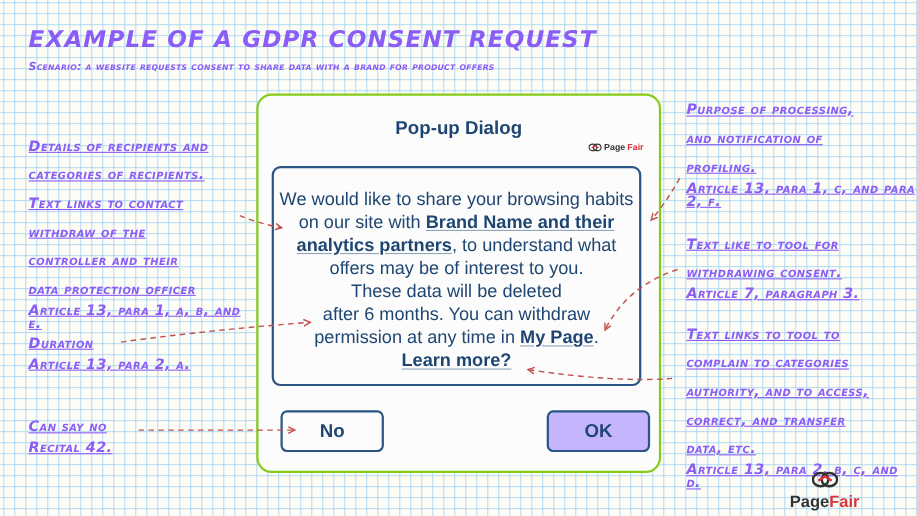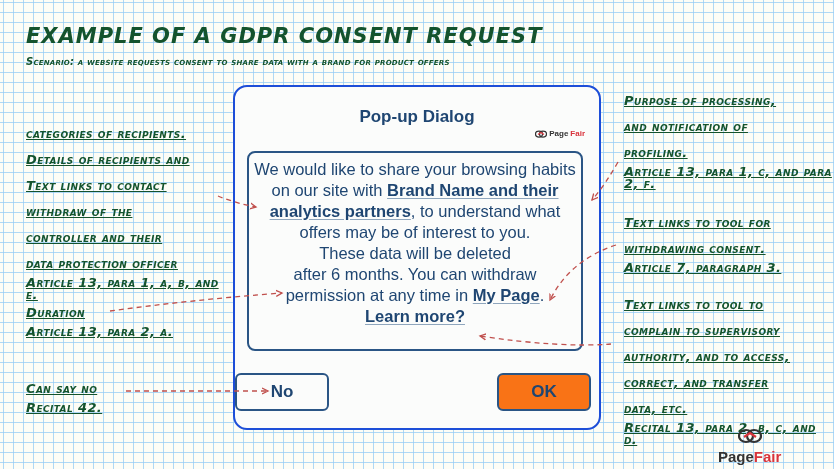--- a/index.html
+++ b/index.html
@@ -9,90 +9,90 @@
     background-image:
       linear-gradient(to right, rgba(150,205,245,0.75) 1px, transparent 1px),
       linear-gradient(to bottom, rgba(150,205,245,0.75) 1px, transparent 1px);
     background-size: 10px 10px;
     background-position: 3px 2px;
     font-family: "Liberation Sans", sans-serif;
   }
   .hand {
     font-family: "DejaVu Sans", sans-serif;
     font-weight: bold;
-    color: #14532d;
+    color: #8b5cf6;
     font-variant: small-caps;
     font-style: italic;
     letter-spacing: 0.4px;
   }
   .title { position: absolute; left: 26px; top: 24px; font-size: 21px; text-transform: uppercase; letter-spacing: 1px; margin: 0; }
   .subtitle { position: absolute; left: 26px; top: 56px; font-size: 10px; letter-spacing: 0.2px; }
 
   .note { position: absolute; text-decoration: underline; }
   .note .body { font-size: 13px; line-height: 26px; }
   .note .ref { font-size: 13px; line-height: 12px; font-weight: bold; }
 
   #note-recipients { left: 26px; top: 121px; width: 205px; }
   #note-duration { left: 26px; top: 300px; width: 180px; }
   #note-say-no { left: 26px; top: 376px; width: 180px; }
   #note-purpose { left: 624px; top: 88px; width: 210px; }
   #note-withdraw { left: 624px; top: 210px; width: 210px; }
   #note-complain { left: 624px; top: 292px; width: 210px; }
 
   .dialog {
     position: absolute; left: 233px; top: 85px; width: 364px; height: 341px;
-    border: 2px solid #1d4ed8; border-radius: 14px;
+    border: 2px solid #84cc16; border-radius: 14px;
     background: #fbfcfb;
   }
   .dialog-title {
     position: absolute; left: 0; right: 0; top: 20px; text-align: center;
     font-weight: bold; font-size: 17px; color: #1f4672;
   }
   .dialog-brand {
     position: absolute; right: 14px; top: 42px; font-size: 8px; font-weight: bold; color: #333;
     display: flex; align-items: center; gap: 2px;
   }
   .dialog-brand .fair { color: #d8343c; }
   .message-box {
     position: absolute; left: 12px; top: 64px; width: 336px; height: 200px;
     border: 2px solid #2a5585; border-radius: 8px; background: #fbfcfb;
     text-align: center; color: #1f4672; font-size: 16.5px; line-height: 21px;
-    padding-top: 6px; box-sizing: border-box;
+    padding-top: 18px; box-sizing: border-box;
   }
   .message-box p { margin: 0; }
   .message-box .p2 { }
   .link { font-weight: bold; text-decoration: underline; text-decoration-color: #8fa6bd; text-underline-offset: 2px; cursor: pointer; }
   .btn {
     position: absolute; top: 286px; height: 38px; width: 94px;
     border: 2px solid #2a5585; border-radius: 6px;
     font-weight: bold; font-size: 17px; color: #1f4672;
     display: flex; align-items: center; justify-content: center; box-sizing: border-box;
     cursor: pointer; background: #fbfcfb;
   }
-  .btn-no { left: 0; }
-  .btn-ok { right: 8px; background: #f97316; }
+  .btn-no { left: 20px; }
+  .btn-ok { right: 8px; background: #c4b5fd; }
 
   .arrows { position: absolute; left: 0; top: 0; width: 834px; height: 469px; pointer-events: none; }
 
   .logo {
     position: absolute; left: 718px; top: 428px; display: flex; align-items: center; gap: 4px;
     font-size: 15px; font-weight: bold; color: #333; flex-direction: column;
   }
   .logo .fair { color: #d8343c; }
 </style>
 </head>
 <body>
 
 <h1 class="title hand">Example of a GDPR consent request</h1>
 <div class="subtitle hand">Scenario: a website requests consent to share data with a brand for product offers</div>
 
 <div class="note hand" id="note-recipients">
   <div class="body">
+    <div>Details of recipients and</div>
     <div>categories of recipients.</div>
-    <div>Details of recipients and</div>
     <div>Text links to contact</div>
     <div>withdraw of the</div>
     <div>controller and their</div>
     <div>data protection officer</div>
   </div>
   <div class="ref">Article 13, para 1, a, b, and e.</div>
 </div>
 
 <div class="note hand" id="note-duration">
   <div class="body">Duration</div>
@@ -108,35 +108,35 @@
   <div class="body">
     <div>Purpose of processing,</div>
     <div>and notification of</div>
     <div>profiling.</div>
   </div>
   <div class="ref">Article 13, para 1, c, and para 2, f.</div>
 </div>
 
 <div class="note hand" id="note-withdraw">
   <div class="body">
-    <div>Text links to tool for</div>
+    <div>Text like to tool for</div>
     <div>withdrawing consent.</div>
   </div>
   <div class="ref">Article 7, paragraph 3.</div>
 </div>
 
 <div class="note hand" id="note-complain">
   <div class="body">
     <div>Text links to tool to</div>
-    <div>complain to supervisory</div>
+    <div>complain to categories</div>
     <div>authority, and to access,</div>
     <div>correct, and transfer</div>
     <div>data, etc.</div>
   </div>
-  <div class="ref">Recital 13, para 2, b, c, and d.</div>
+  <div class="ref">Article 13, para 2, b, c, and d.</div>
 </div>
 
 <div class="dialog">
   <div class="dialog-title">Pop-up Dialog</div>
   <div class="dialog-brand">
     <svg width="12" height="8" viewBox="0 0 24 16">
       <ellipse cx="8" cy="8" rx="7" ry="6" fill="none" stroke="#333" stroke-width="2.5"></ellipse>
       <ellipse cx="16" cy="8" rx="7" ry="6" fill="none" stroke="#333" stroke-width="2.5"></ellipse>
       <path d="M6 9 L12 5 L18 9" fill="none" stroke="#d8343c" stroke-width="2.5"></path>
     </svg>

